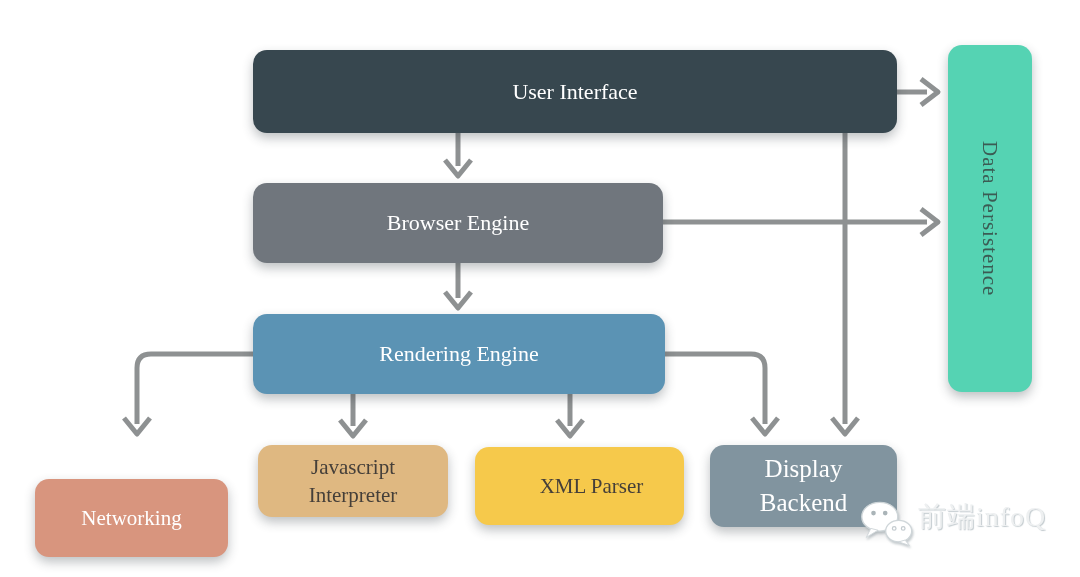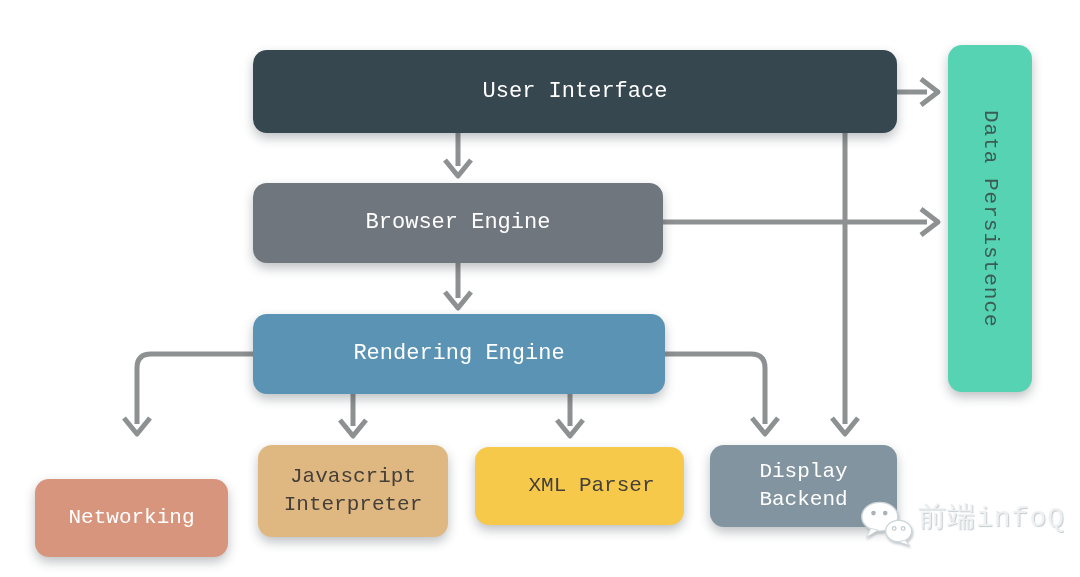--- a/index.html
+++ b/index.html
@@ -1,41 +1,41 @@
 <!DOCTYPE html>
 <html><head>
 <meta charset="utf-8">
 <style>
   html,body{margin:0;padding:0;background:#ffffff;}
   .canvas{
     position:relative;
     width:1080px;height:577px;
     background:#ffffff;
     overflow:hidden;
-    font-family:Liberation Mono, monospace;
+    font-family:Liberation Serif, serif;
   }
   .edges{position:absolute;left:0;top:0;z-index:1;}
   .node{
     position:absolute;
     z-index:2;
     border-radius:14px;
     display:flex;align-items:center;justify-content:center;
     text-align:center;
     box-shadow:0 5px 11px rgba(40,50,55,0.30);
     font-size:22px;
     white-space:pre-line;
     line-height:1.35;
   }
   .n-user-interface{left:253px;top:50px;width:644px;height:83px;}
   .n-browser-engine{left:253px;top:183px;width:410px;height:80px;}
   .n-rendering-engine{left:253px;top:314px;width:412px;height:80px;}
   .n-networking{left:35px;top:447px;width:193px;height:78px;font-size:21px;}
-  .n-javascript-interpreter{left:258px;top:445px;width:190px;height:92px;font-size:21px;}
+  .n-javascript-interpreter{left:258px;top:445px;width:190px;height:72px;font-size:21px;}
   .n-xml-parser{left:475px;top:447px;width:185px;height:78px;font-size:21px;padding-left:24px;}
-  .n-display-backend{left:710px;top:445px;width:187px;height:82px;font-size:21px;}
+  .n-display-backend{left:710px;top:445px;width:187px;height:82px;font-size:25px;}
   .n-data-persistence{left:948px;top:45px;width:84px;height:347px;font-size:21px;}
   .n-data-persistence .label{
     writing-mode:vertical-rl;
     letter-spacing:1px;
   }
   .watermark{
     position:absolute;
     left:860px;top:498px;
     z-index:3;
     display:flex;align-items:flex-start;

